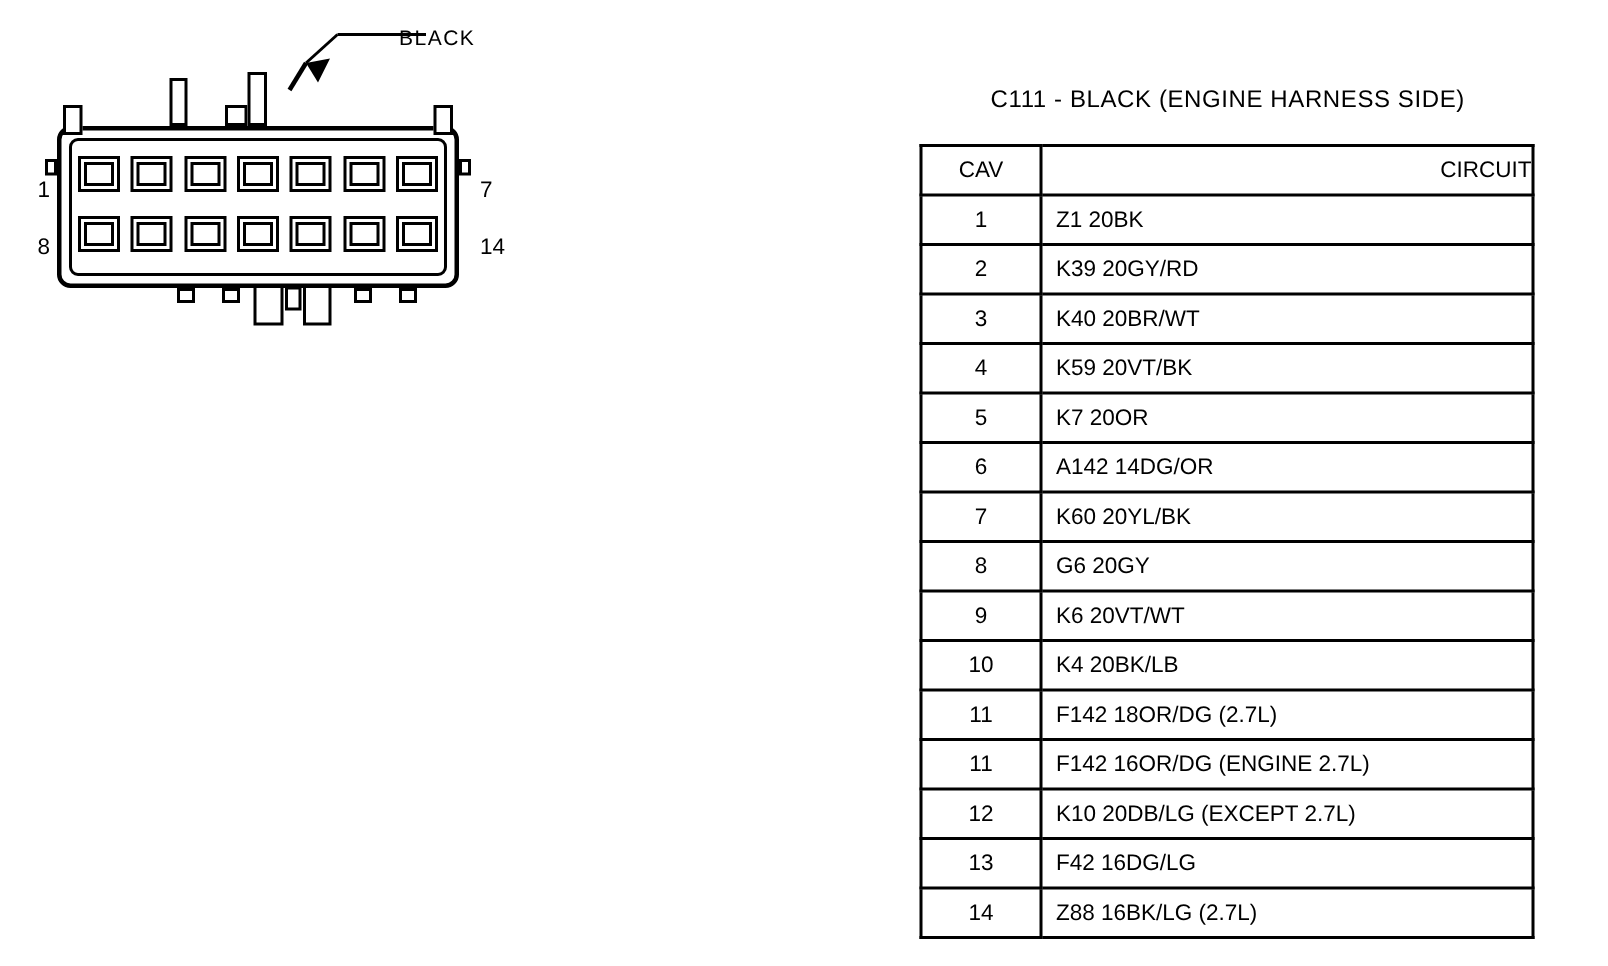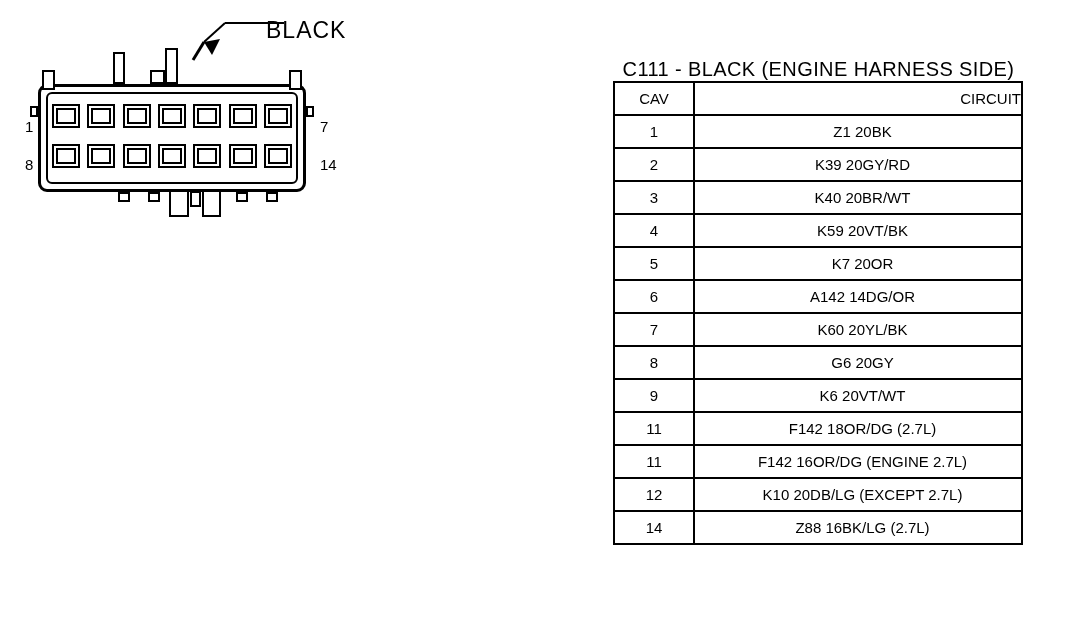--- a/index.html
+++ b/index.html
@@ -22,21 +22,21 @@
     left: 0;
     top: 0;
     width: 600px;
     height: 644px;
   }
 
   .callout-label {
     position: absolute;
     left: 266px;
     top: 17px;
-    font-size: 23px;
+    font-size: 14px;
     letter-spacing: 1px;
     white-space: nowrap;
   }
 
   #callout-leader { position: absolute; left: 180px; top: 10px; }
 
   
   #connector-body {
     position: absolute;
     left: 38px;
@@ -172,24 +172,24 @@
   }
 
   
   #table-panel {
     position: absolute;
     left: 613px;
     top: 58px;
     width: 411px;
   }
   #table-title {
-    font-size: 20px;
+    font-size: 16px;
     text-align: center;
     letter-spacing: 0.4px;
-    margin-bottom: 0;
+    margin-bottom: 20px;
     white-space: nowrap;
   }
   table.circuit-table {
     border-collapse: collapse;
     width: 410px;
     table-layout: fixed;
   }
   table.circuit-table th,
   table.circuit-table td {
     border: 2px solid #000;
@@ -201,21 +201,21 @@
   }
   table.circuit-table th.col-cav,
   table.circuit-table td.col-cav {
     width: 78px;
     text-align: center;
   }
   table.circuit-table th.col-circuit {
     text-align: right;
   }
   table.circuit-table td.col-circuit {
-    text-align: center;
+    text-align: left;
     padding-left: 9px;
     border-radius: 11px;
   }
 </style>
 </head>
 <body>
 
 <div id="connector-panel">
 
   <span class="callout-label">BLACK</span>
@@ -321,30 +321,38 @@
         </tr>
         <tr>
           <td class="col-cav">8</td>
           <td class="col-circuit">G6 20GY</td>
         </tr>
         <tr>
           <td class="col-cav">9</td>
           <td class="col-circuit">K6 20VT/WT</td>
         </tr>
         <tr>
+          <td class="col-cav">10</td>
+          <td class="col-circuit">K4 20BK/LB</td>
+        </tr>
+        <tr>
           <td class="col-cav">11</td>
           <td class="col-circuit">F142 18OR/DG (2.7L)</td>
         </tr>
         <tr>
           <td class="col-cav">11</td>
           <td class="col-circuit">F142 16OR/DG (ENGINE 2.7L)</td>
         </tr>
         <tr>
           <td class="col-cav">12</td>
           <td class="col-circuit">K10 20DB/LG (EXCEPT 2.7L)</td>
+        </tr>
+        <tr>
+          <td class="col-cav">13</td>
+          <td class="col-circuit">F42 16DG/LG</td>
         </tr>
         <tr>
           <td class="col-cav">14</td>
           <td class="col-circuit">Z88 16BK/LG (2.7L)</td>
         </tr>
       </tbody>
   </table>
 </div>
 
 </body></html>

